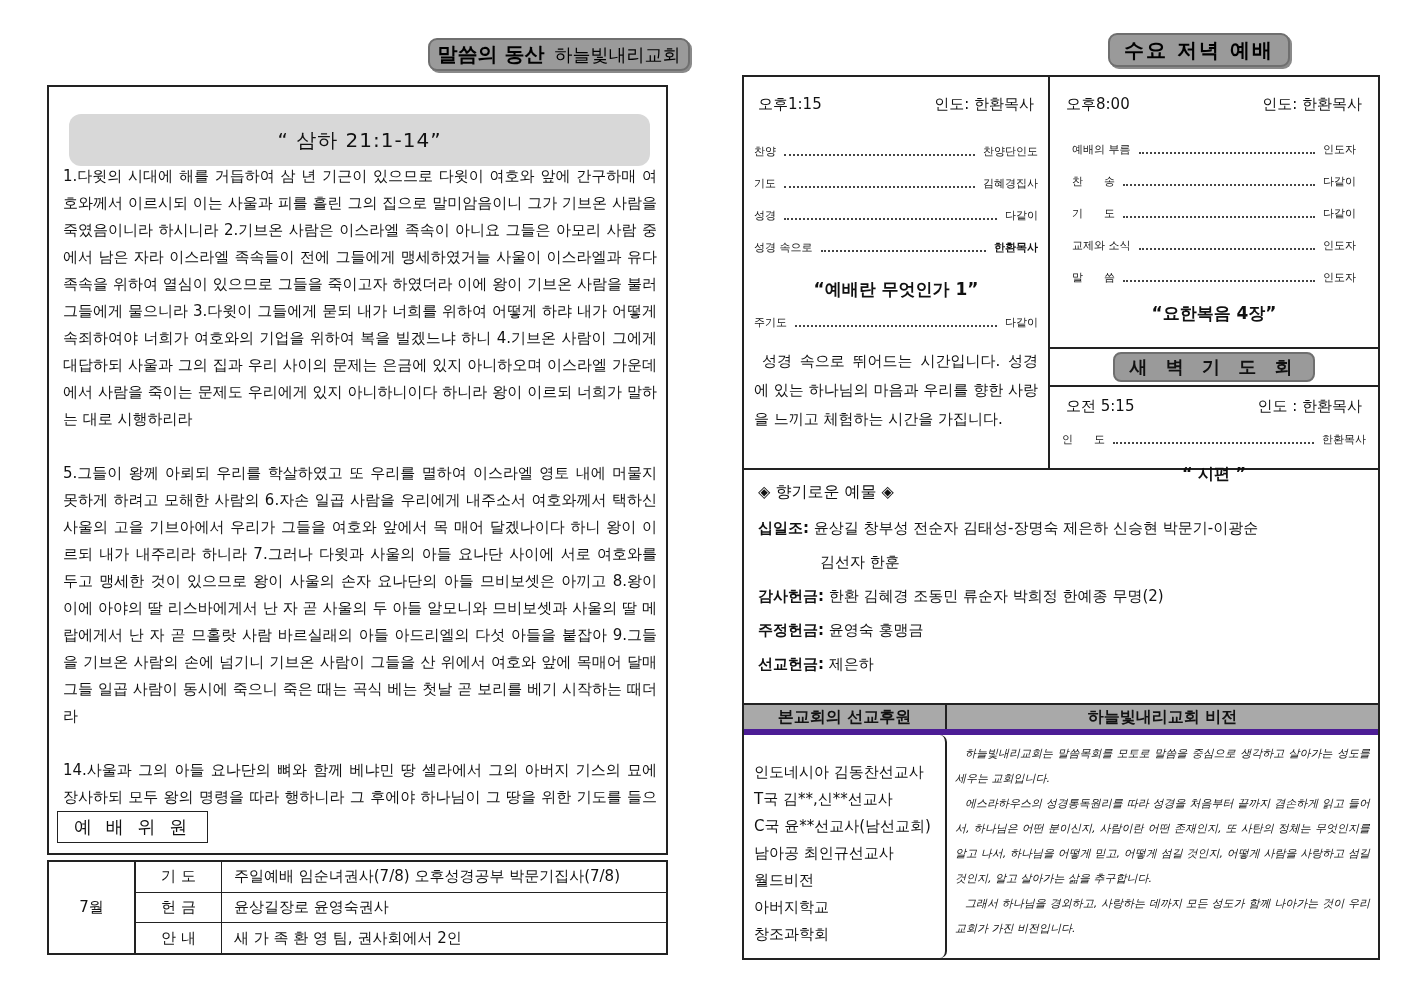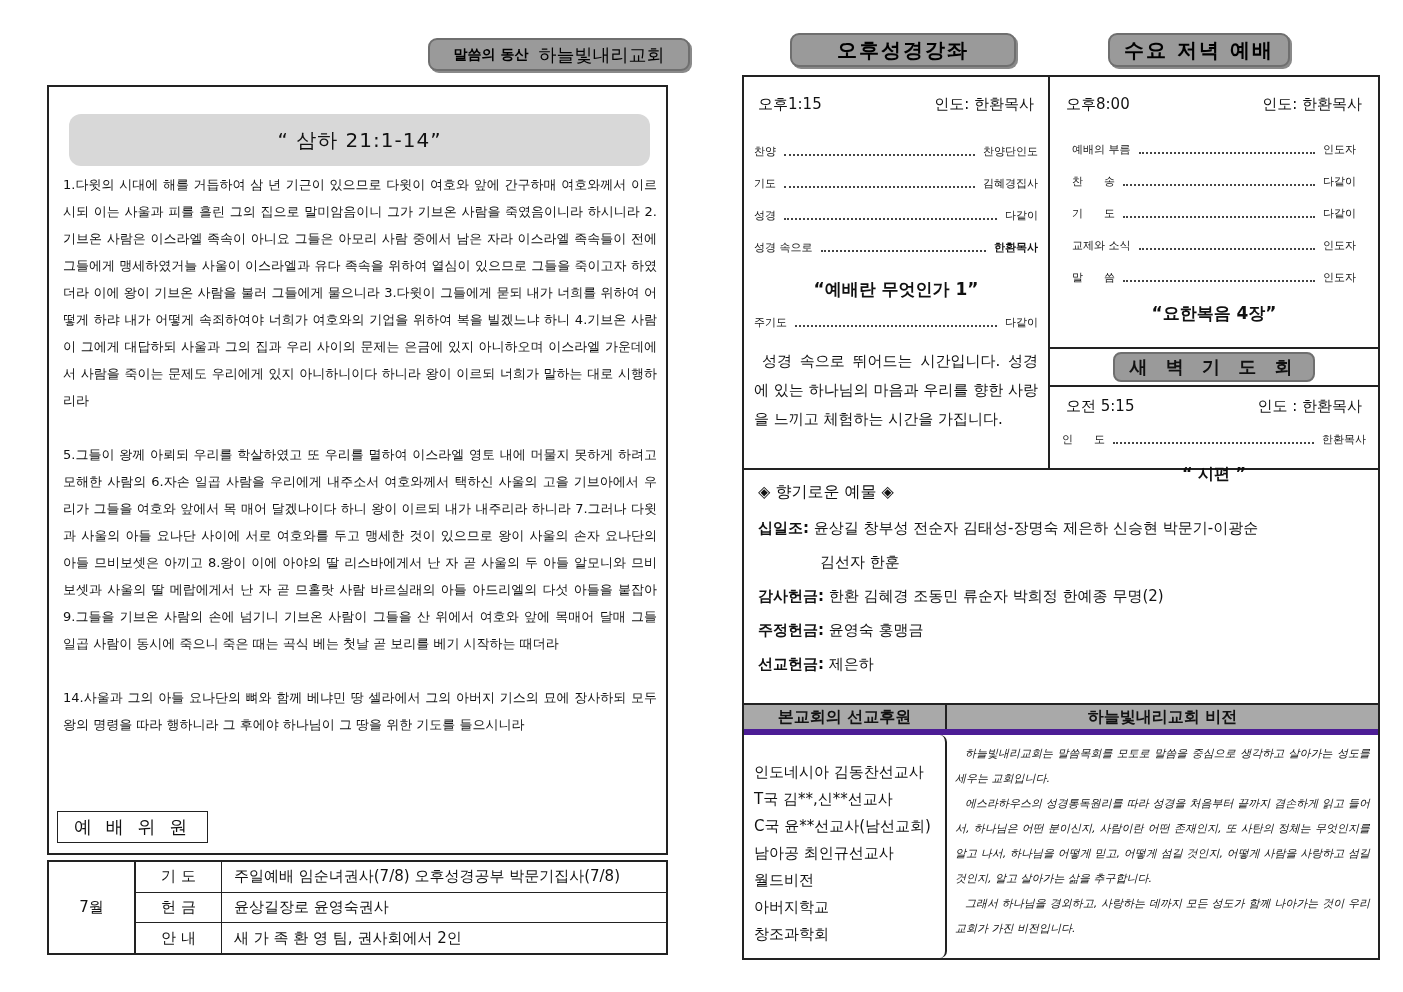--- a/index.html
+++ b/index.html
@@ -5,36 +5,36 @@
   * { margin:0; padding:0; box-sizing:border-box; }
   html,body { background:#e9e9e9; }
   body { font-family:"DejaVu Sans","Liberation Sans",sans-serif; color:#111; }
   .sheet { position:relative; width:1403px; height:992px; background:#ffffff; overflow:hidden; }
 
   
   .badge { display:inline-flex; align-items:center; justify-content:center;
            background:#9a9a9a; border:2px solid #6f6f6f; border-radius:9px;
            box-shadow:2px 2px 0 #8a8a8a; color:#000; }
   .badge-top-left { position:absolute; left:428px; top:38px; width:262px; height:33px; gap:10px; }
-  .badge-top-left .prefix { font-size:14px; font-weight:bold; }
+  .badge-top-left .prefix { font-size:20px; font-weight:bold; }
   .badge-top-left .church { font-size:18px; font-weight:normal; }
   .badge-col { font-size:20px; font-weight:bold; letter-spacing:2px; }
   .badge-afternoon { position:absolute; left:790px; top:33px; width:226px; height:34px; }
   .badge-wednesday { position:absolute; left:1108px; top:33px; width:182px; height:34px; }
   .badge-dawn { display:inline-flex; align-items:center; justify-content:center;
                 background:#9a9a9a; border:2px solid #6f6f6f; border-radius:8px;
                 padding:1px 14px; font-size:18px; font-weight:bold; letter-spacing:6px; }
 
   
   .left-box { position:absolute; left:47px; top:85px; width:621px; height:770px;
               border:2px solid #222; background:#fff; }
   .title-bar { position:absolute; left:20px; top:27px; width:581px; height:52px;
                background:#d8d8d8; border-radius:12px; display:flex; align-items:center;
                justify-content:center; font-size:20px; letter-spacing:1px; }
-  .passage { position:absolute; left:14px; top:84px; width:594px; font-size:13px;
+  .passage { position:absolute; left:14px; top:76px; width:594px; font-size:15px;
              line-height:27px; text-align:justify; }
   .passage p { margin-bottom:27px; }
   .committee-label { position:absolute; left:8px; bottom:10px; border:1px solid #222;
                      padding:3px 16px; font-size:18px; letter-spacing:4px; background:#fff; }
   .left-table { position:absolute; left:47px; top:860px; width:621px; height:95px;
                 border:2px solid #222; display:flex; font-size:15px; }
   .lt-month { width:87px; border-right:2px solid #222; display:flex; align-items:center;
               justify-content:center; }
   .lt-rows { flex:1; display:flex; flex-direction:column; }
   .lt-row { flex:1; display:flex; border-bottom:1px solid #222; }
@@ -118,21 +118,20 @@
         <div class="lt-role">헌 금</div>
         <div class="lt-val">윤상길장로 윤영숙권사</div>
       </div>
       <div class="lt-row">
         <div class="lt-role">안 내</div>
         <div class="lt-val">새 가 족 환 영 팀, 권사회에서 2인</div>
       </div>
     </div>
   </div>
 
-  <div class="badge badge-col badge-afternoon">오후성경강좌</div>
   <div class="badge badge-col badge-wednesday">수요 저녁 예배</div>
 
   <div class="right-box">
 
     <div class="col-afternoon">
       <div class="time-row">
         <span>오후1:15</span>
         <span>인도: 한환목사</span>
       </div>
       <div class="svc-list">

